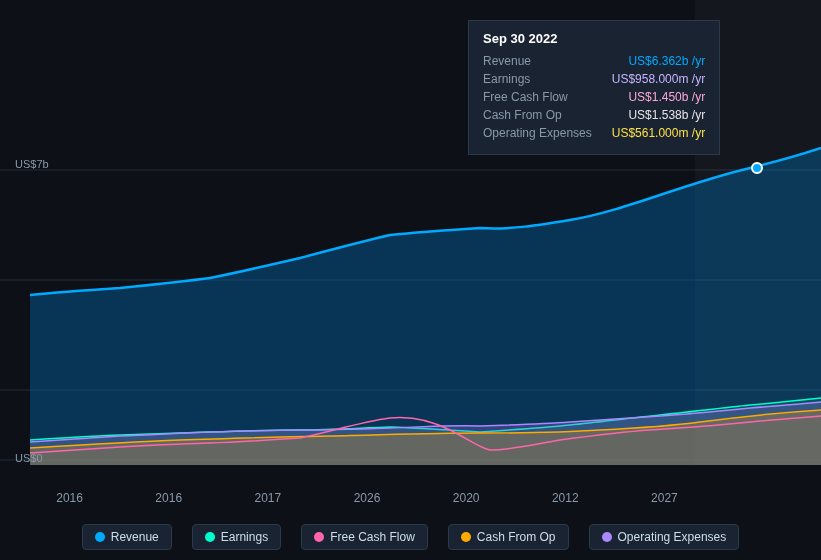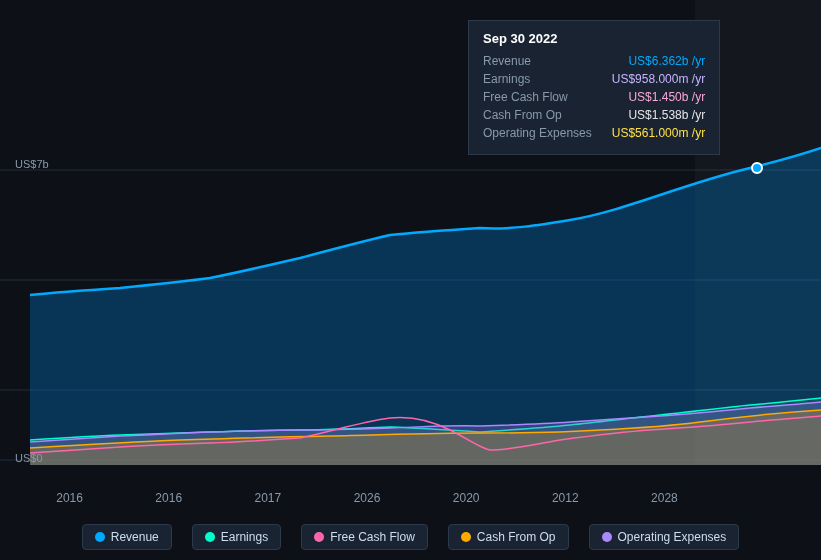--- a/index.html
+++ b/index.html
@@ -261,21 +261,21 @@
     </div>
   </div>
 
   <div class="x-axis">
     <span class="x-label">2016</span>
     <span class="x-label">2016</span>
     <span class="x-label">2017</span>
     <span class="x-label">2026</span>
     <span class="x-label">2020</span>
     <span class="x-label">2012</span>
-    <span class="x-label">2028</span>
+    <span class="x-label">2027</span>
   </div>
 
   <div class="legend">
     <div class="legend-item">
       <div class="legend-dot" style="background:#00aaff;"></div>
       <span class="legend-label">Revenue</span>
     </div>
     <div class="legend-item">
       <div class="legend-dot" style="background:#00ffcc;"></div>
       <span class="legend-label">Earnings</span>

